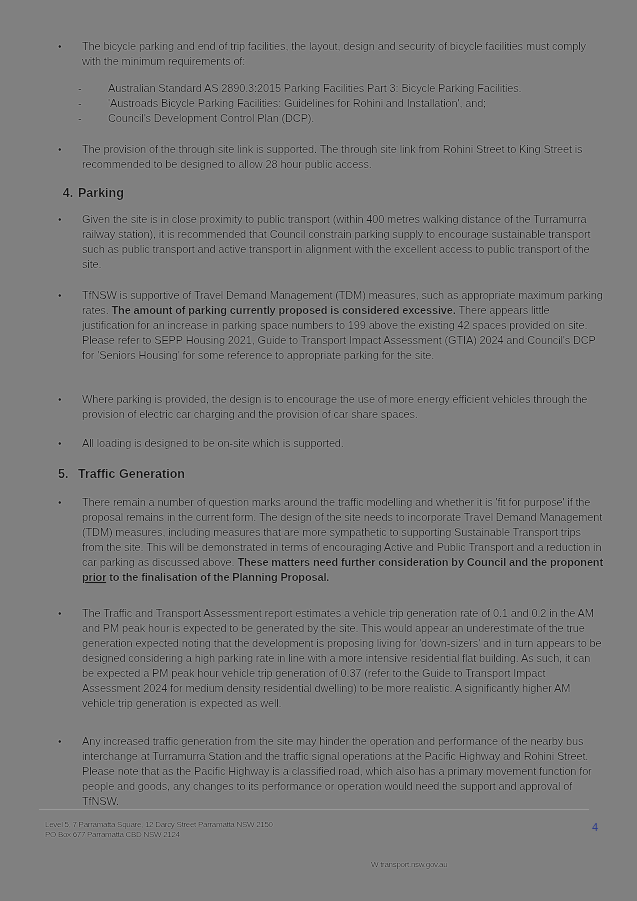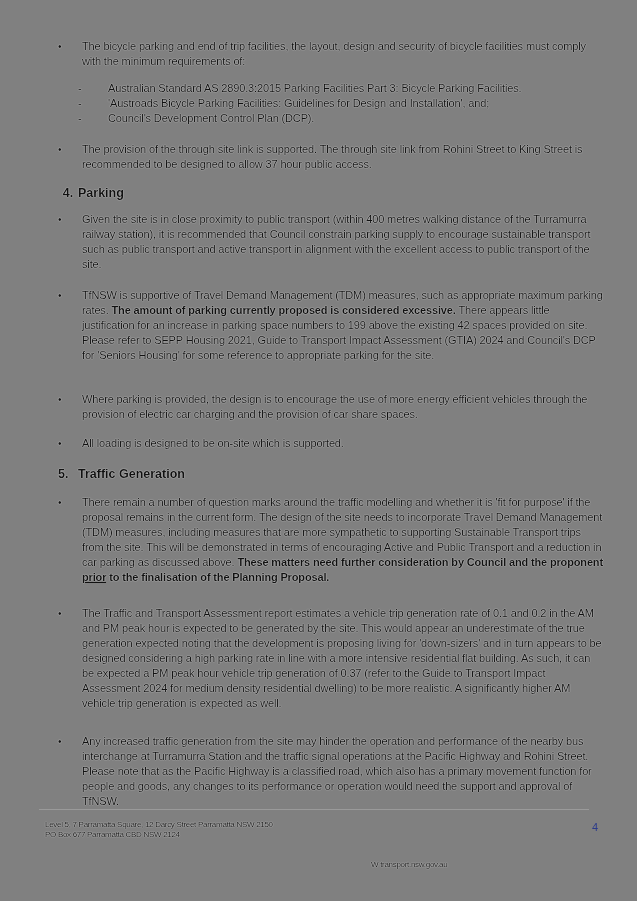--- a/index.html
+++ b/index.html
@@ -59,30 +59,30 @@
     <span class="dot">•</span>
     <div class="body">The bicycle parking and end of trip facilities, the layout, design and security of bicycle facilities must comply with the minimum requirements of:</div>
   </div>
 
   <div class="sub txt" style="top:81px;">
     <span class="dash">-</span>
     <div class="body">Australian Standard AS 2890.3:2015 Parking Facilities Part 3: Bicycle Parking Facilities.</div>
   </div>
   <div class="sub txt" style="top:96px;">
     <span class="dash">-</span>
-    <div class="body">'Austroads Bicycle Parking Facilities: Guidelines for Design and Installation', and;</div>
+    <div class="body">'Austroads Bicycle Parking Facilities: Guidelines for Rohini and Installation', and;</div>
   </div>
   <div class="sub txt" style="top:111px;">
     <span class="dash">-</span>
     <div class="body">Council's Development Control Plan (DCP).</div>
   </div>
 
   <div class="bullet txt" style="top:142px;">
     <span class="dot">•</span>
-    <div class="body">The provision of the through site link is supported. The through site link from Rohini Street to King Street is recommended to be designed to allow 37 hour public access.</div>
+    <div class="body">The provision of the through site link is supported. The through site link from Rohini Street to King Street is recommended to be designed to allow 28 hour public access.</div>
   </div>
 
   <div class="heading txt" style="top:185px;text-align:center;">
     <span class="num">4.</span><span>Parking</span>
   </div>
 
   <div class="bullet txt" style="top:212px;">
     <span class="dot">•</span>
     <div class="body">Given the site is in close proximity to public transport (within 400 metres walking distance of the Turramurra railway station), it is recommended that Council constrain parking supply to encourage sustainable transport such as public transport and active transport in alignment with the excellent access to public transport of the site.</div>
   </div>

